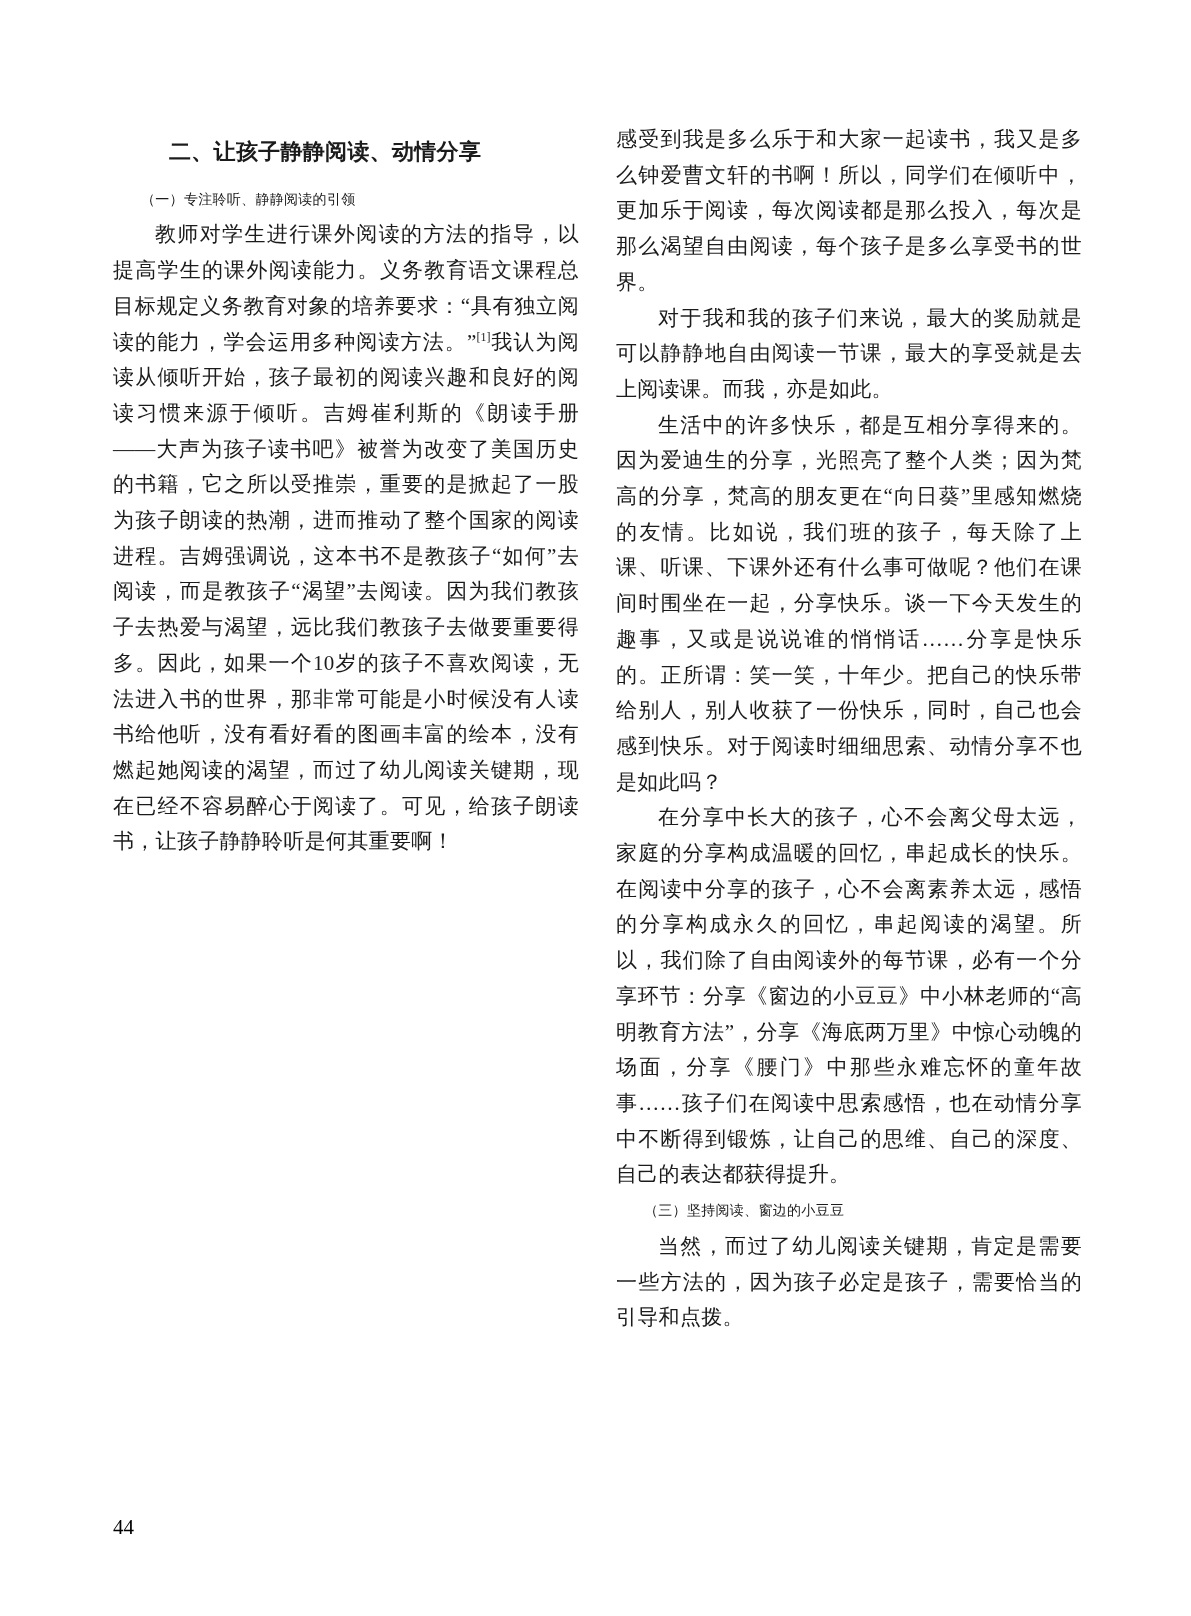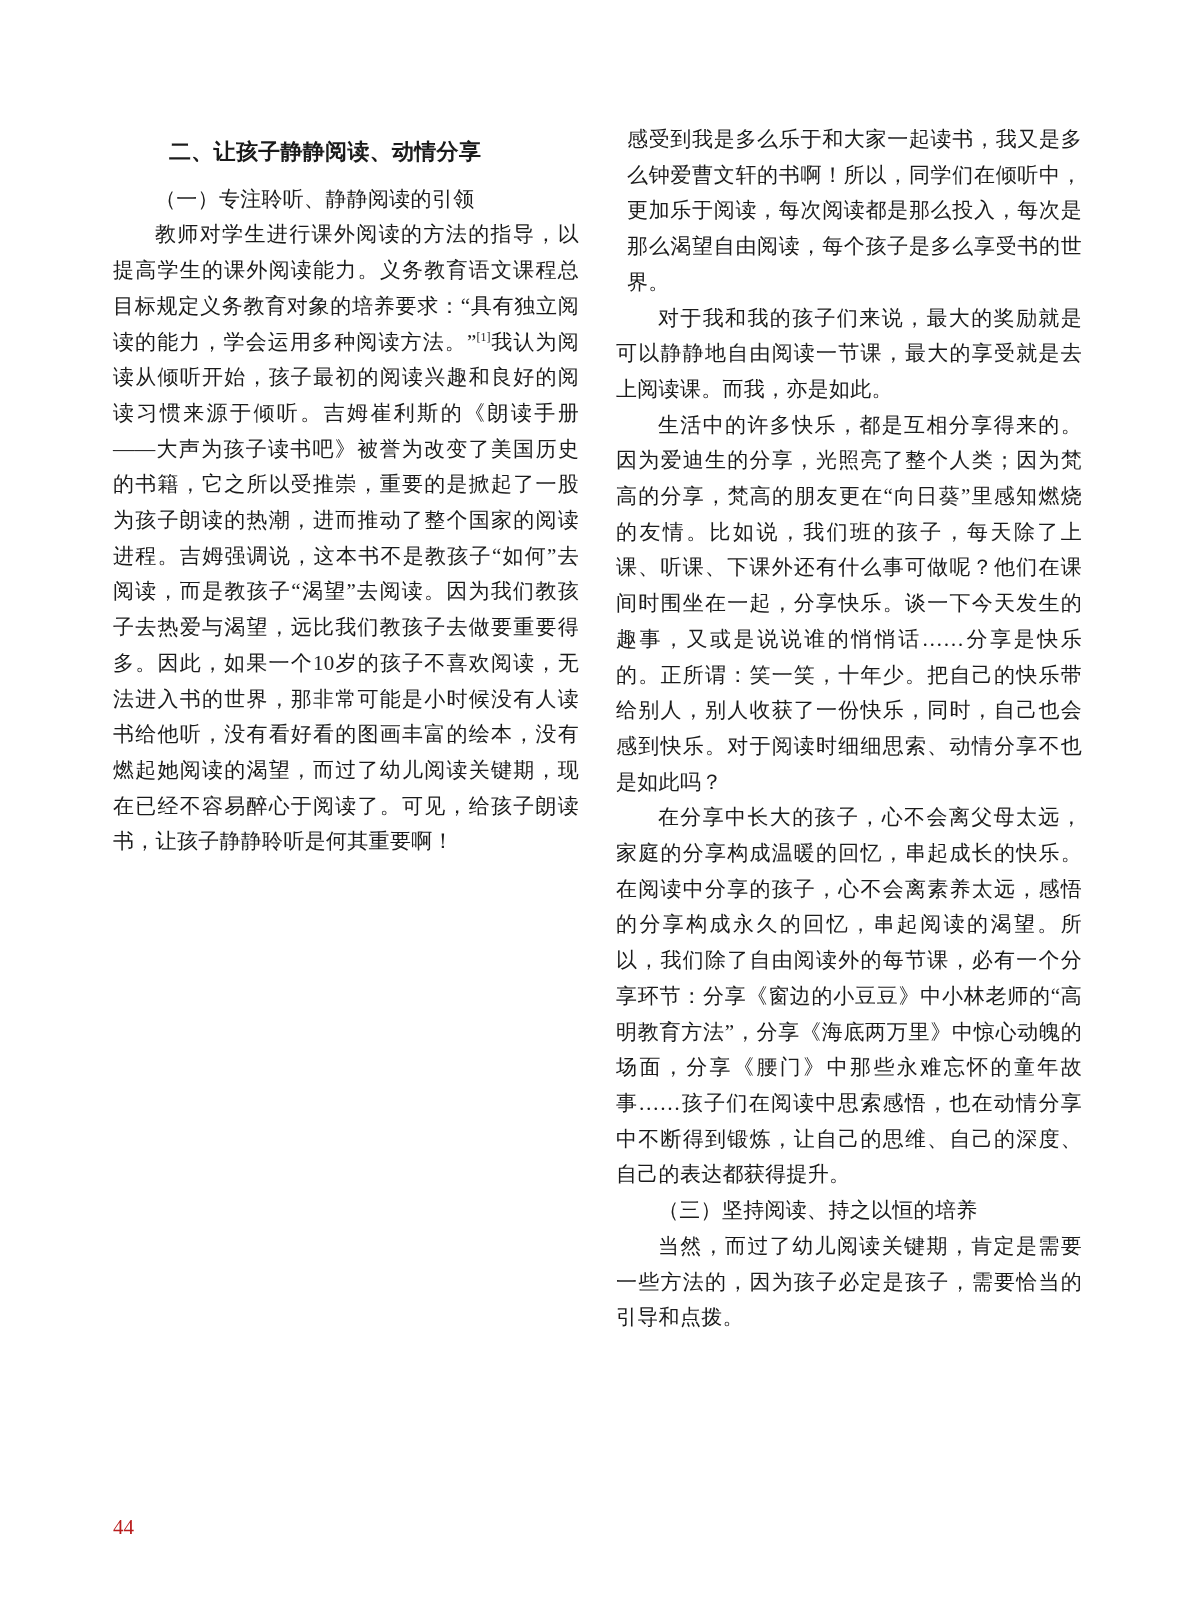--- a/index.html
+++ b/index.html
@@ -32,71 +32,70 @@
   .col-left  { left: 113px; }
   .col-right { left: 616px; }
 
   .col p {
     margin: 0;
     padding: 0;
     text-indent: 2em;
   }
   .col p.noindent {
     text-indent: 0;
-    margin-left: 11px;
   }
   .col h1 {
     margin: 12px;
     padding: 0;
     font-family: "Liberation Sans", "DejaVu Sans", sans-serif;
     font-weight: 700;
     font-size: 22px;
     line-height: 35.7px;
     text-indent: 2em;
     text-align: left;
   }
   .col h2 {
     margin: 0;
     padding: 0;
     font-weight: 400;
-    font-size: 21px;
+    font-size: 14px;
     line-height: 35.7px;
     text-indent: 2em;
     text-align: left;
   }
   sup.fnref {
     font-size: 12px;
     line-height: 0;
     vertical-align: super;
     letter-spacing: 0;
   }
   .page-number {
     position: absolute;
     left: 113px;
     top: 1512px;
     font-size: 21px;
     line-height: 30px;
-    color: #b91c1c;
+    color: #000000;
   }
 </style>
 </head>
 <body>
 
 <div class="page">
 
   <div class="col col-left">
     <h1>二、让孩子静静阅读、动情分享</h1>
     <h2>（一）专注聆听、静静阅读的引领</h2>
     <p><span>教师对学生进行课外阅读的方法的指导，以提高学生的课外阅读能力。义务教育语文课程总目标规定义务教育对象的培养要求：“具有独立阅读的能力，学会运用多种阅读方法。”</span><sup class="fnref">[1]</sup><span>我认为阅读从倾听开始，孩子最初的阅读兴趣和良好的阅读习惯来源于倾听。吉姆崔利斯的《朗读手册——大声为孩子读书吧》被誉为改变了美国历史的书籍，它之所以受推崇，重要的是掀起了一股为孩子朗读的热潮，进而推动了整个国家的阅读进程。吉姆强调说，这本书不是教孩子“如何”去阅读，而是教孩子“渴望”去阅读。因为我们教孩子去热爱与渴望，远比我们教孩子去做要重要得多。因此，如果一个10岁的孩子不喜欢阅读，无法进入书的世界，那非常可能是小时候没有人读书给他听，没有看好看的图画丰富的绘本，没有燃起她阅读的渴望，而过了幼儿阅读关键期，现在已经不容易醉心于阅读了。可见，给孩子朗读书，让孩子静静聆听是何其重要啊！</span></p>
   </div>
 
   <div class="col col-right">
     <p class="noindent">感受到我是多么乐于和大家一起读书，我又是多么钟爱曹文轩的书啊！所以，同学们在倾听中，更加乐于阅读，每次阅读都是那么投入，每次是那么渴望自由阅读，每个孩子是多么享受书的世界。</p>
     <p>对于我和我的孩子们来说，最大的奖励就是可以静静地自由阅读一节课，最大的享受就是去上阅读课。而我，亦是如此。</p>
     <p>生活中的许多快乐，都是互相分享得来的。因为爱迪生的分享，光照亮了整个人类；因为梵高的分享，梵高的朋友更在“向日葵”里感知燃烧的友情。比如说，我们班的孩子，每天除了上课、听课、下课外还有什么事可做呢？他们在课间时围坐在一起，分享快乐。谈一下今天发生的趣事，又或是说说谁的悄悄话……分享是快乐的。正所谓：笑一笑，十年少。把自己的快乐带给别人，别人收获了一份快乐，同时，自己也会感到快乐。对于阅读时细细思索、动情分享不也是如此吗？</p>
     <p>在分享中长大的孩子，心不会离父母太远，家庭的分享构成温暖的回忆，串起成长的快乐。在阅读中分享的孩子，心不会离素养太远，感悟的分享构成永久的回忆，串起阅读的渴望。所以，我们除了自由阅读外的每节课，必有一个分享环节：分享《窗边的小豆豆》中小林老师的“高明教育方法”，分享《海底两万里》中惊心动魄的场面，分享《腰门》中那些永难忘怀的童年故事……孩子们在阅读中思索感悟，也在动情分享中不断得到锻炼，让自己的思维、自己的深度、自己的表达都获得提升。</p>
-    <h2>（三）坚持阅读、持之以恒的培养</h2>
+    <h2>（三）坚持阅读、窗边的小豆豆</h2>
     <p>当然，而过了幼儿阅读关键期，肯定是需要一些方法的，因为孩子必定是孩子，需要恰当的引导和点拨。</p>
   </div>
 
   <div class="page-number">44</div>
 
 </div>
 
 </body></html>

